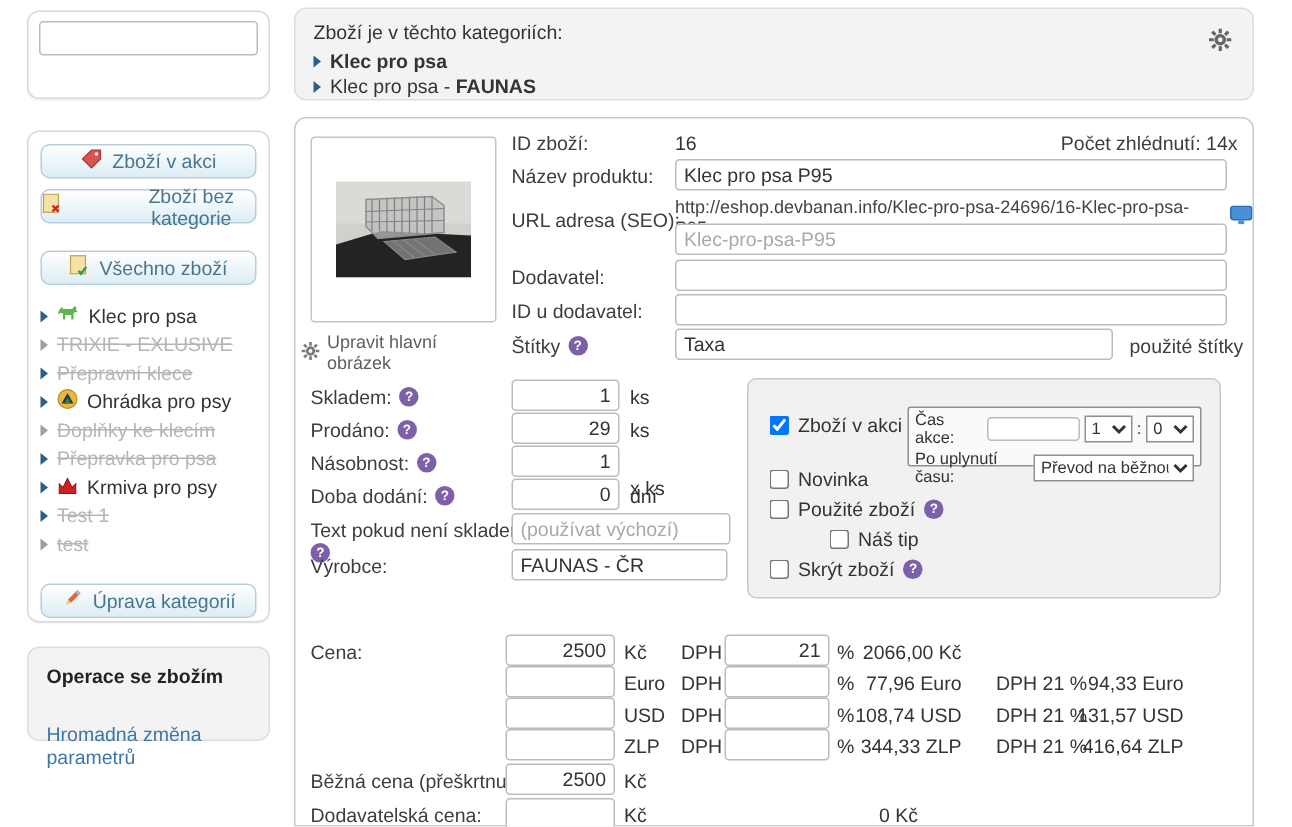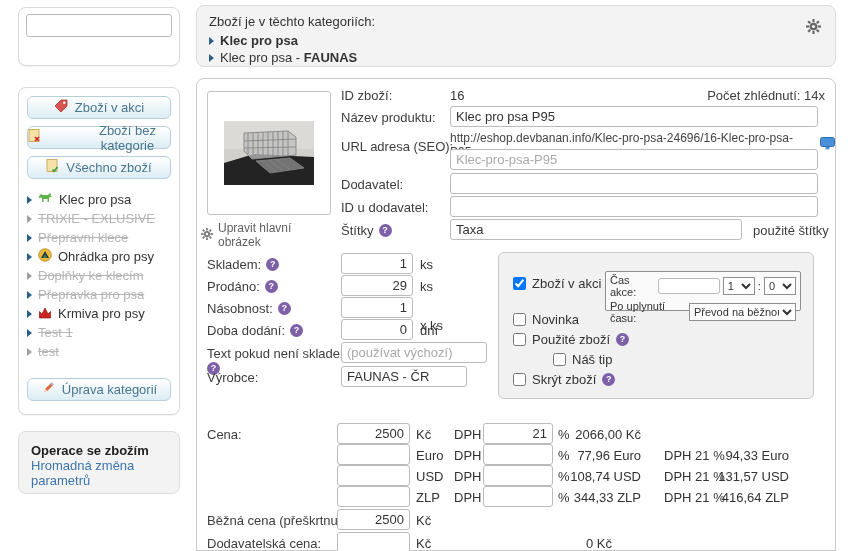--- a/index.html
+++ b/index.html
@@ -54,21 +54,21 @@
 </div>
 
 <div class="card" style="left:18px;top:87px;width:162px;height:328px;padding:8px;">
   <button class="btn-blue" style="margin-bottom:7px;">
     <span><svg width="14" height="14" viewBox="0 0 14 14">
           <path d="M1 7 L7 1 H13 V7 L7 13 Z" fill="#d9534f" stroke="#a93430" stroke-width="0.8"></path>
           <circle cx="10.3" cy="3.7" r="1.2" fill="#fff"></circle>
         </svg></span>
     <span>Zboží v akci</span>
   </button>
-  <button class="btn-blue" style="margin-bottom:7px;gap:44px;">
+  <button class="btn-blue" style="margin-bottom:18px;gap:44px;">
     <span><svg width="13" height="14" viewBox="0 0 13 14">
           <rect x="1" y="0.5" width="10" height="12" fill="#f6e2a6" stroke="#c3a14e" stroke-width="0.8"></rect>
           <path d="M7 8 L11 12 M11 8 L7 12" stroke="#cc2222" stroke-width="1.6"></path>
         </svg></span>
     <span>Zboží bez kategorie</span>
   </button>
   <button class="btn-blue">
     <span><svg width="13" height="14" viewBox="0 0 13 14">
           <rect x="1" y="0.5" width="10" height="12" fill="#f6e2a6" stroke="#c3a14e" stroke-width="0.8"></rect>
           <path d="M6.5 10.5 L8 12.5 L11.5 8" stroke="#3f9a3f" stroke-width="1.6" fill="none"></path>
@@ -133,21 +133,21 @@
             <rect x="5.6" y="0.5" width="3" height="2" fill="#b0b8c8"></rect>
             <polygon points="5.6,9.5 8.6,9.5 7.1,13" fill="#e8c49a"></polygon>
           </g>
         </svg></span>
     <span>Úprava kategorií</span>
   </button>
 </div>
 
 <div class="graycard abs" style="left:18px;top:431px;width:162px;height:63px;padding:11px 12px;">
   <div style="font-weight:bold;color:#222;">Operace se zbožím</div>
-  <a class="link" style="display:inline-block;margin-top:0;">Hromadná změna parametrů</a>
+  <a class="link" style="display:inline-block;margin-top:24px;">Hromadná změna parametrů</a>
 </div>
 
 <div class="graycard abs" style="left:196px;top:5px;width:640px;height:62px;padding:8px 12px;">
   <div>Zboží je v těchto kategoriích:</div>
   <div style="display:flex;align-items:center;gap:6px;margin-top:4px;">
     <span class="tri"></span>
     <a style="font-weight:bold;cursor:pointer;">Klec pro psa</a>
   </div>
   <div style="display:flex;align-items:center;gap:6px;margin-top:2px;">
     <span class="tri"></span>
@@ -277,21 +277,21 @@
     <input class="txt num abs" style="left: 144px; top: 0px; width: 72px;" value="0">
     <span class="abs" style="left:223px;top:4px;">dní</span>
   </div>
   <div class="row" style="top:263px;">
     <span class="abs" style="left:10px;top:4px;white-space:nowrap;color:#3d3d3d;">Text pokud není skladem:</span>
     <span class="q abs" style="left:10px;top:20px;"></span>
     <input class="txt abs" style="left: 144px; top: 0px; width: 146px;" placeholder="(používat výchozí)">
   </div>
   <div class="row" style="top:287px;">
     <span class="abs lblflex" style="left:10px;top:4px;">Výrobce:</span>
-    <input class="txt abs" style="left: 144px; top: 0px; width: 126px;" value="FAUNAS - ČR">
+    <input class="txt abs" style="left: 144px; top: 0px; width: 144px;" value="FAUNAS - ČR">
   </div>
 
   <div class="abs" style="left:301px;top:173px;width:316px;height:147px;background:#f1f1f1;border:1px solid #c9c9c9;border-radius:6px;">
     <div class="chk-row" style="left:14px;top:23px;">
       <input type="checkbox" checked="checked" style="">
       <span>Zboží v akci</span>
       <span class="q"></span>
     </div>
     <div class="abs" style="left:106px;top:18px;width:196px;height:40px;background:#fafafa;border:1px solid #8f8f8f;border-radius:2px;padding:2px 4px;font-size:11px;">
       <div style="display:flex;align-items:center;gap:3px;">

